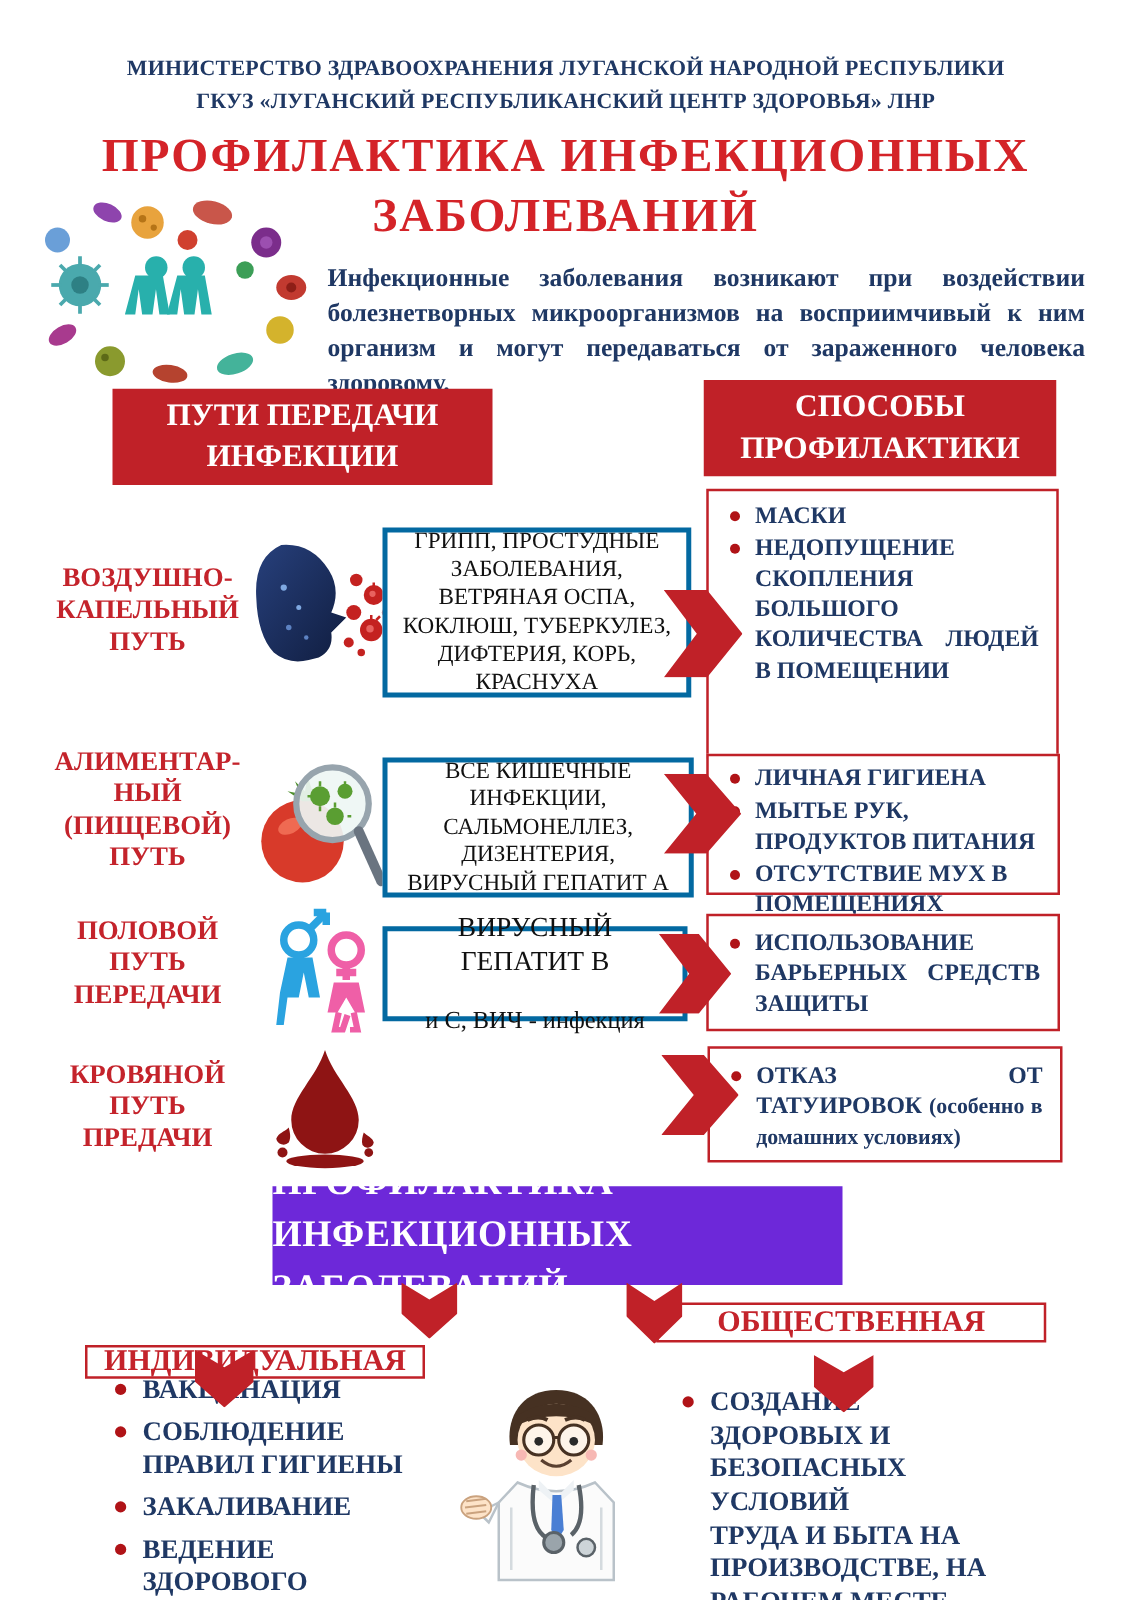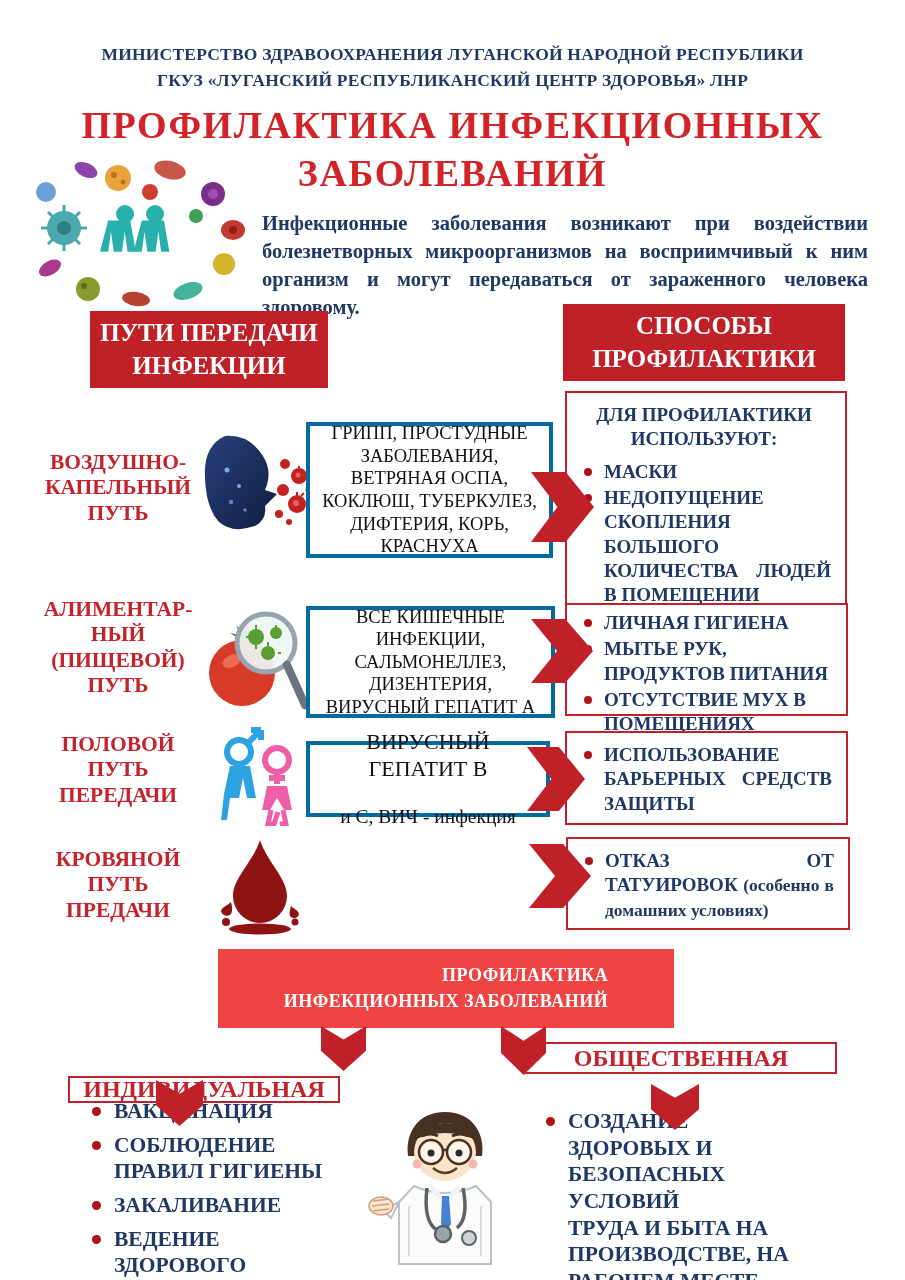--- a/index.html
+++ b/index.html
@@ -24,22 +24,22 @@
   .r-box{border:2px solid #c02128;background:#fff;box-sizing:border-box;color:#1f3864;font-weight:bold;
          font-size:19px;line-height:1.28;padding:8px 14px 6px 10px;}
   .r-box .hd{text-align:center;white-space:pre-line;margin:2px 0 8px 0;}
   ul.blist{list-style:none;margin:0;padding:0;}
   ul.blist li{position:relative;padding-left:27px;margin:0 0 2px 0;}
   ul.blist li::before{content:"";position:absolute;left:7px;top:0.42em;width:8px;height:8px;border-radius:50%;background:#b01317;}
 
   .chev{background:#c02128;clip-path:polygon(0% 0%,55% 0%,100% 50%,55% 100%,0% 100%,42% 50%);z-index:6;}
   .ribbon{background:#c02128;clip-path:polygon(0% 0%,50% 30%,100% 0%,100% 55%,50% 100%,0% 55%);z-index:6;}
 
-  .big-red{background:#ef4444;color:#fff;font-weight:bold;font-size:18px;line-height:1.42;
-           display:flex;align-items:center;justify-content:center;text-align:right;white-space:pre-line;letter-spacing:.5px;}
+  .big-red{background:#6d28d9;color:#fff;font-weight:bold;font-size:30px;line-height:1.42;
+           display:flex;align-items:center;justify-content:center;text-align:left;white-space:pre-line;letter-spacing:.5px;}
   .cat-box{border:2.5px solid #c02128;background:#fff;color:#c4232b;font-weight:bold;font-size:24px;
            display:flex;align-items:center;justify-content:center;z-index:2;box-sizing:border-box;}
 
   .bot-list{list-style:none;margin:0;padding:0;color:#1f3864;font-weight:bold;font-size:21.5px;line-height:1.24;}
   .bot-list li{position:relative;padding-left:30px;margin:0 0 7px 0;white-space:pre-line;}
   .bot-list li::before{content:"";position:absolute;left:8px;top:0.42em;width:9px;height:9px;border-radius:50%;background:#b01317;}
   .note{font-size:17.5px;}
   .footer-bar{background:#2d5ca8;}
 </style>
 </head>
@@ -90,21 +90,21 @@
             <path d="M85,70 h24 l6,34 h-9 l-3,-22 l-3,22 h-9 l-3,-22 l-3,22 h-9 Z" transform="translate(2,0) scale(0.92)"></path>
           <circle cx="127" cy="58" r="9"></circle>
             <path d="M115,70 h24 l6,34 h-9 l-3,-22 l-3,22 h-9 l-3,-22 l-3,22 h-9 Z" transform="translate(8,0) scale(0.92)"></path>
         </g>
       </g>
     </svg>
   </div>
 
   <div class="abs intro" style="left:262px;top:190px;width:606px;">Инфекционные заболевания возникают при воздействии болезнетворных микроорганизмов на восприимчивый к ним организм и могут передаваться от зараженного человека здоровому.</div>
 
-  <div class="abs hdr-box" style="left:90px;top:291px;width:238px;height:77px;">ПУТИ ПЕРЕДАЧИ
+  <div class="abs hdr-box" style="left:90px;top:291px;width:304px;height:77px;">ПУТИ ПЕРЕДАЧИ
 ИНФЕКЦИИ</div>
   <div class="abs hdr-box" style="left:563px;top:284px;width:282px;height:77px;">СПОСОБЫ
 ПРОФИЛАКТИКИ</div>
 
   <div class="abs row-label" style="left:36px;top:430px;width:164px;">ВОЗДУШНО-
 КАПЕЛЬНЫЙ
 ПУТЬ</div>
 
   <div class="abs" style="left:197px;top:410px;">
     <svg width="116" height="104" viewBox="0 0 116 104">
@@ -142,22 +142,20 @@
 
   <div class="abs mid-box" style="left:306px;top:402px;width:247px;height:136px;">ГРИПП, ПРОСТУДНЫЕ
 ЗАБОЛЕВАНИЯ,
 ВЕТРЯНАЯ ОСПА,
 КОКЛЮШ, ТУБЕРКУЛЕЗ,
 ДИФТЕРИЯ, КОРЬ,
 КРАСНУХА</div>
   <div class="abs chev" style="left:531px;top:452px;width:63px;height:70px;"></div>
 
   <div class="abs r-box" style="left:565px;top:371px;width:282px;height:216px;">
-    <div class="hd">ДЛЯ ПРОФИЛАКТИКИ
-ИСПОЛЬЗУЮТ:</div>
     <ul class="blist">
       <li>МАСКИ</li>
       <li class="jus">НЕДОПУЩЕНИЕ СКОПЛЕНИЯ БОЛЬШОГО КОЛИЧЕСТВА ЛЮДЕЙ В ПОМЕЩЕНИИ</li>
     </ul>
   </div>
 
   <div class="abs row-label" style="left:36px;top:577px;width:164px;">АЛИМЕНТАР-
 НЫЙ
 (ПИЩЕВОЙ)
 ПУТЬ</div>

